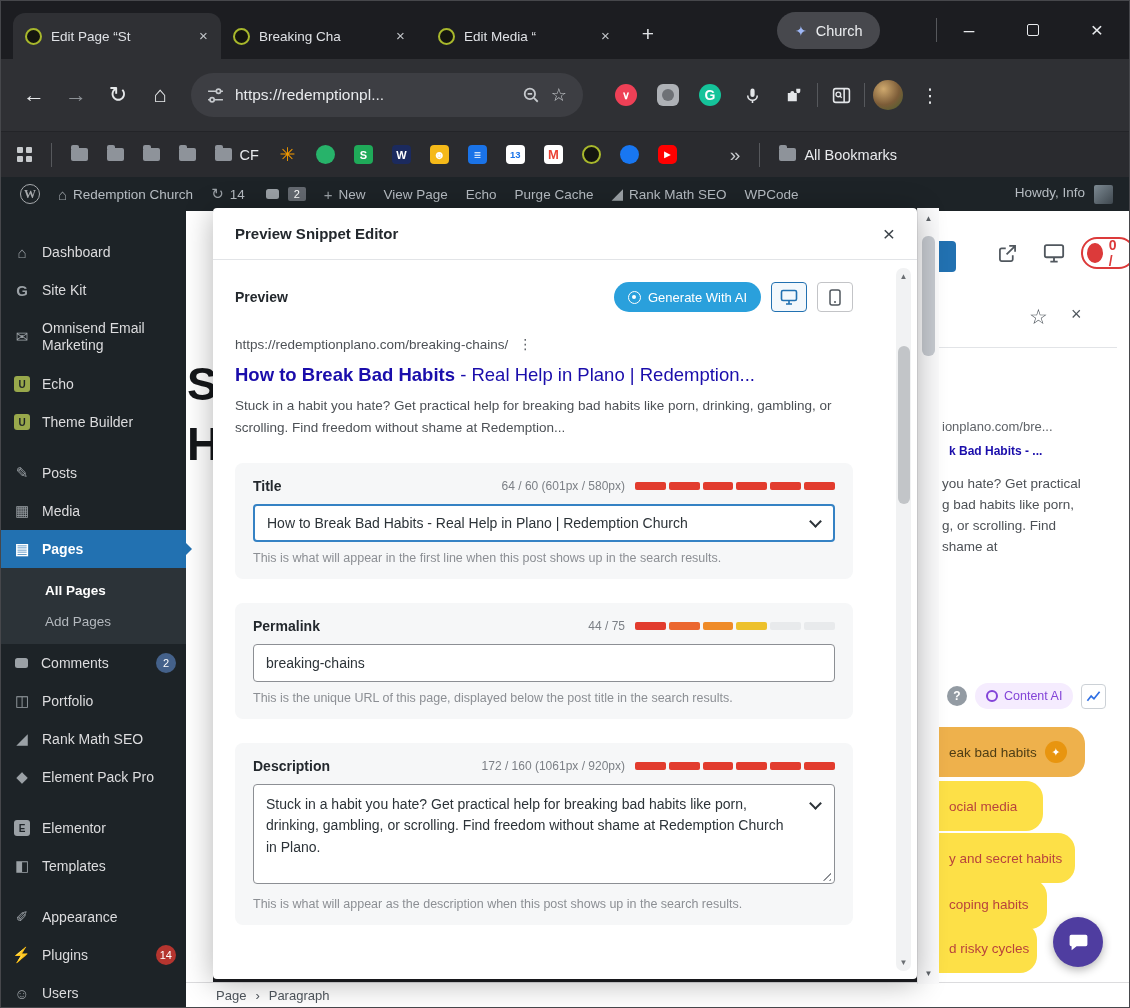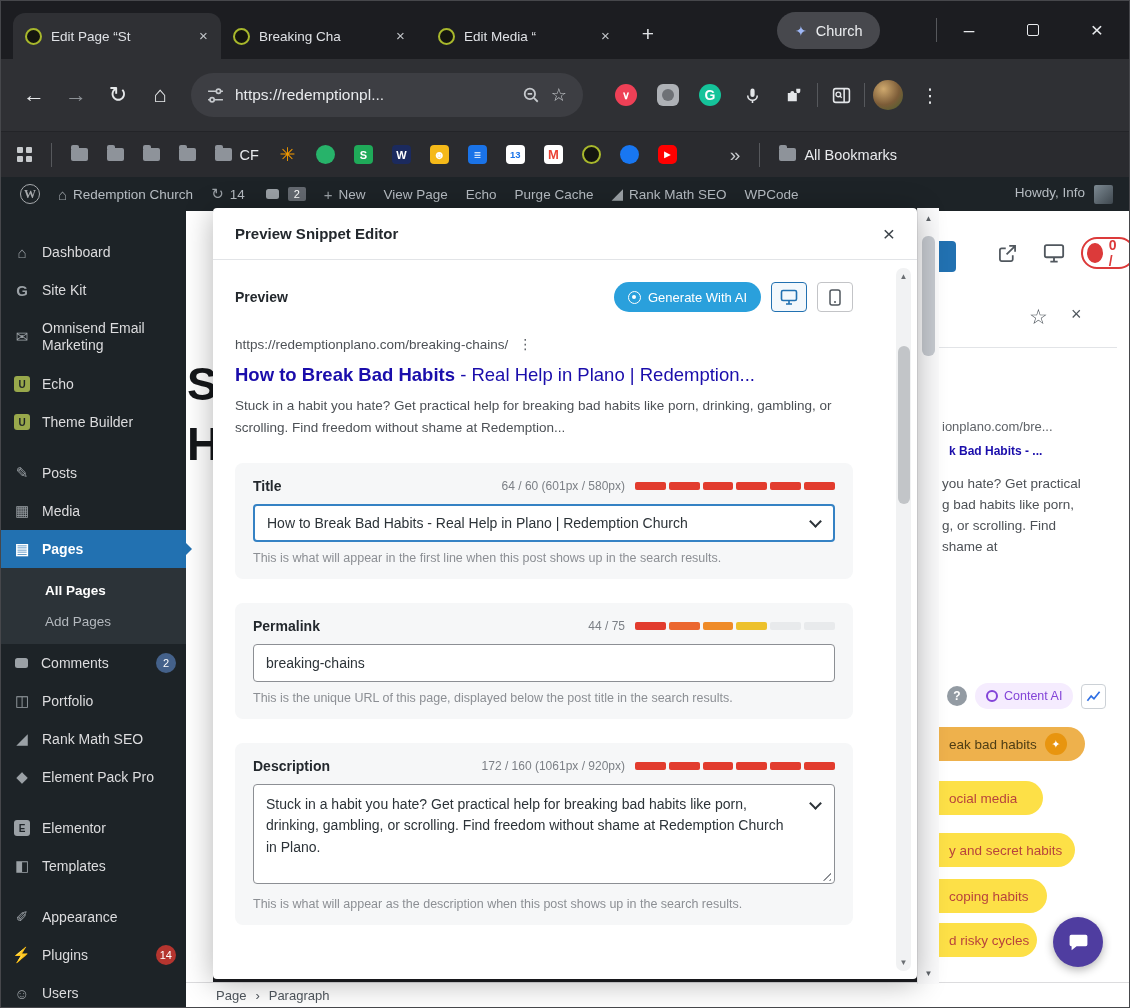--- a/index.html
+++ b/index.html
@@ -137,21 +137,21 @@
   .rp-title { position:absolute; left:10px; top:233px; font-size:12px; font-weight:bold; color:#1a0dab; white-space:nowrap; }
   .rp-desc { position:absolute; left:3px; top:262px; font-size:13.5px; color:#4d5156; line-height:21px; white-space:nowrap; }
   .rp-airow { position:absolute; left:8px; top:472px; display:flex; align-items:center; gap:8px; }
   .helpdot { width:20px; height:20px; border-radius:50%; background:#939ba3; color:#fff; font-size:12px;
              font-weight:bold; display:flex; align-items:center; justify-content:center; }
   .cai-pill { height:26px; border-radius:13px; background:#f5ecfe; color:#8344d8; font-size:12.5px;
               display:flex; align-items:center; gap:6px; padding:0 11px; }
   .cai-pill .cdot { width:12px; height:12px; border-radius:50%; border:2px solid #8344d8; }
   .chartbox { width:25px; height:25px; border:1px solid #ccd1d6; border-radius:4px; background:#fff;
               display:flex; align-items:center; justify-content:center; }
-  .rp-pill { position:absolute; left:0; height:34px; border-radius:0 17px 17px 0; display:flex;
+  .rp-pill { position:absolute; left:0; height:50px; border-radius:0 17px 17px 0; display:flex;
              align-items:center; padding:0 10px; font-size:13.5px; white-space:nowrap; overflow:hidden; }
   .pill-gold { background:#eeb14c; color:#4e3d14; }
   .pill-gold .pic { width:22px; height:22px; border-radius:50%; background:#e8950f; color:#fff;
                     font-size:11px; display:flex; align-items:center; justify-content:center; margin-left:8px; flex:none; }
   .pill-pink { background:#fde047; color:#b8433c; }
   .chatfab { position:absolute; left:114px; top:706px; width:50px; height:50px; border-radius:50%;
              background:#4f3da0; display:flex; align-items:center; justify-content:center;
              box-shadow:0 3px 10px rgba(0,0,0,.3); }
 
   

